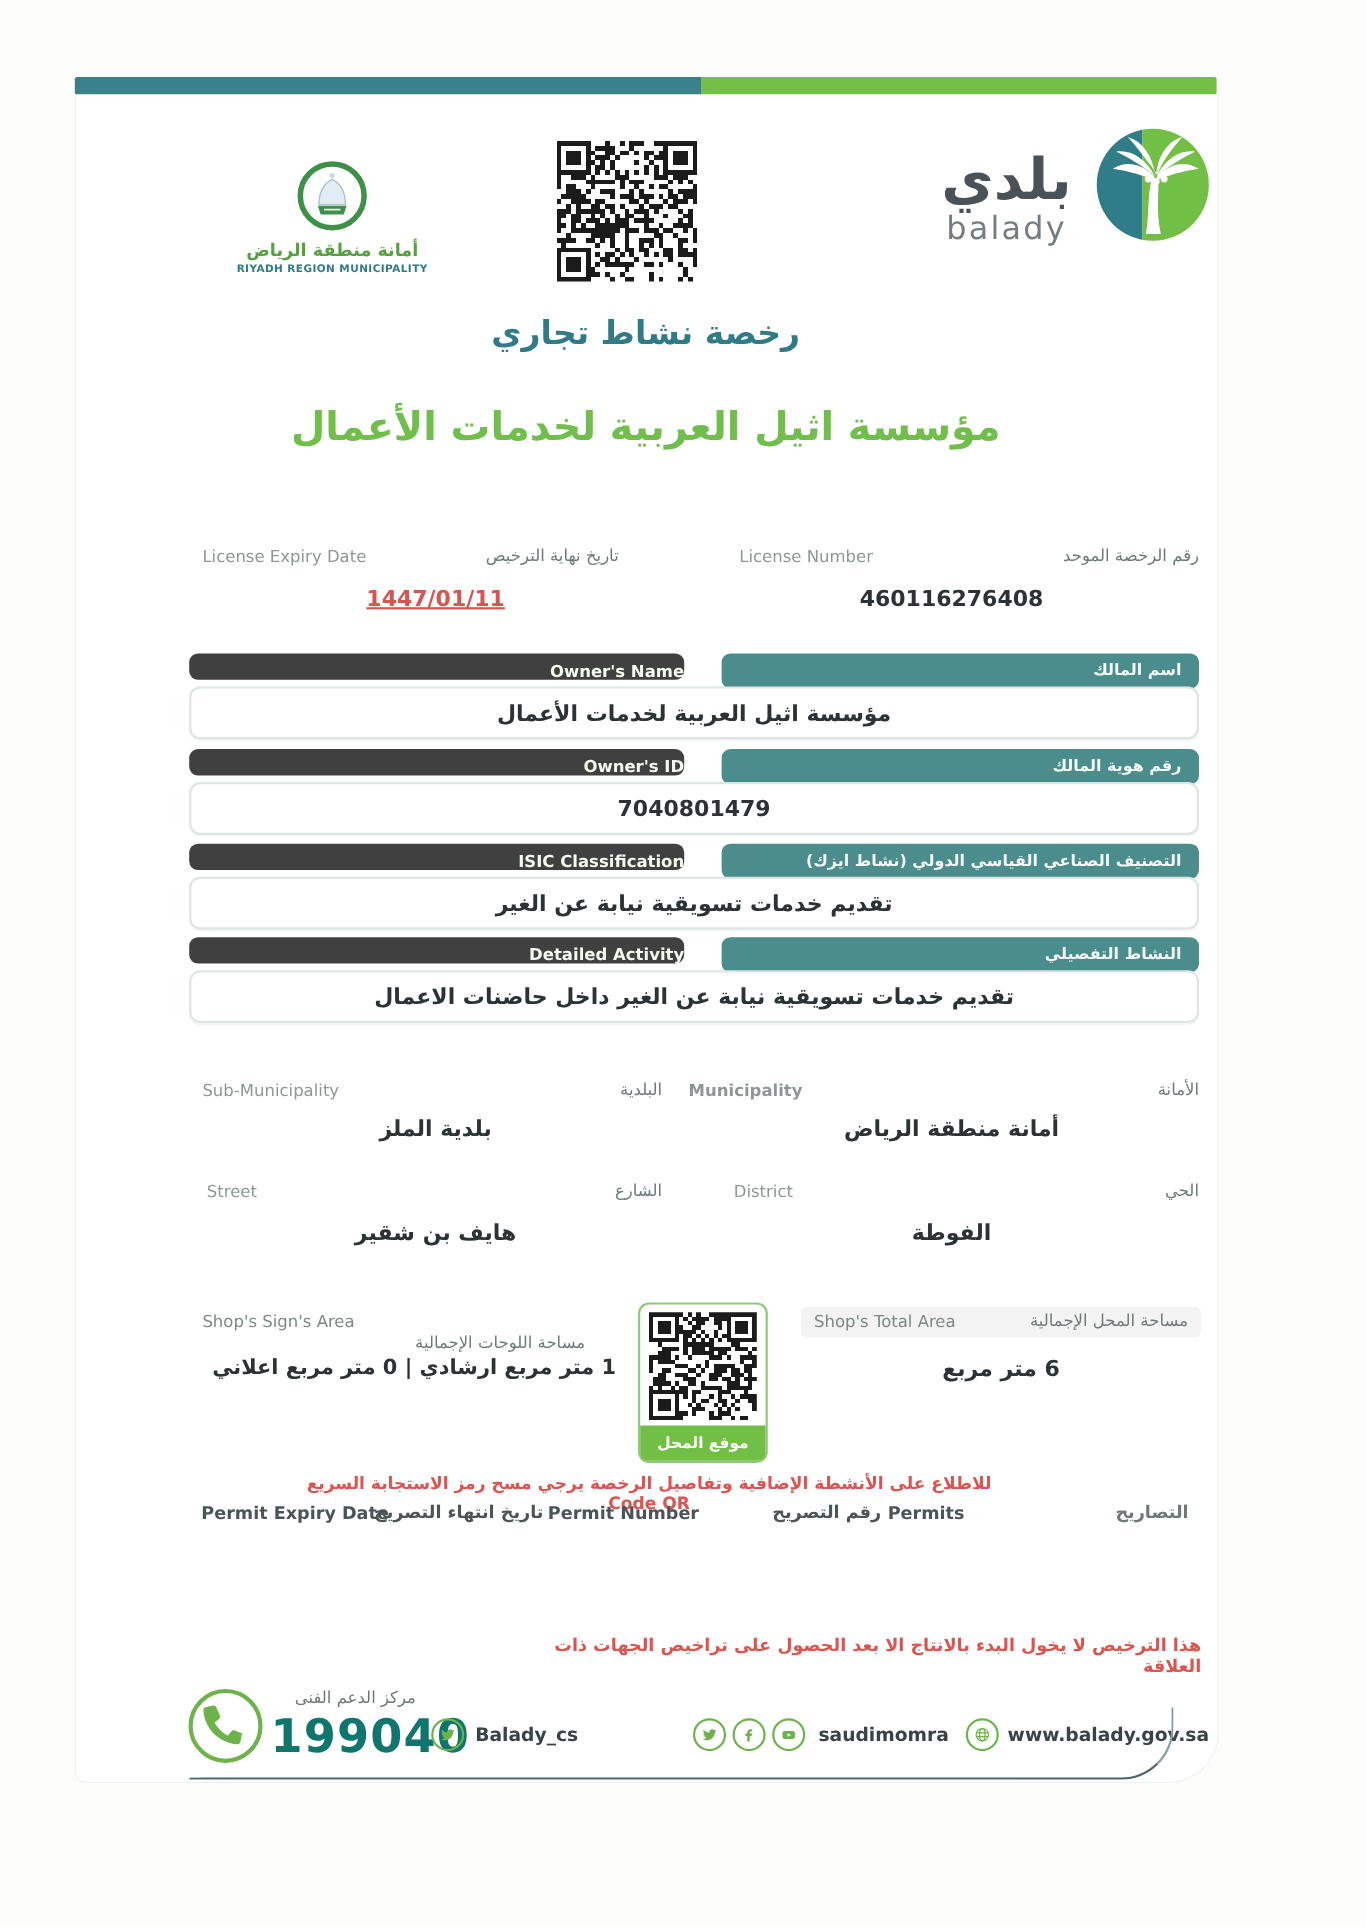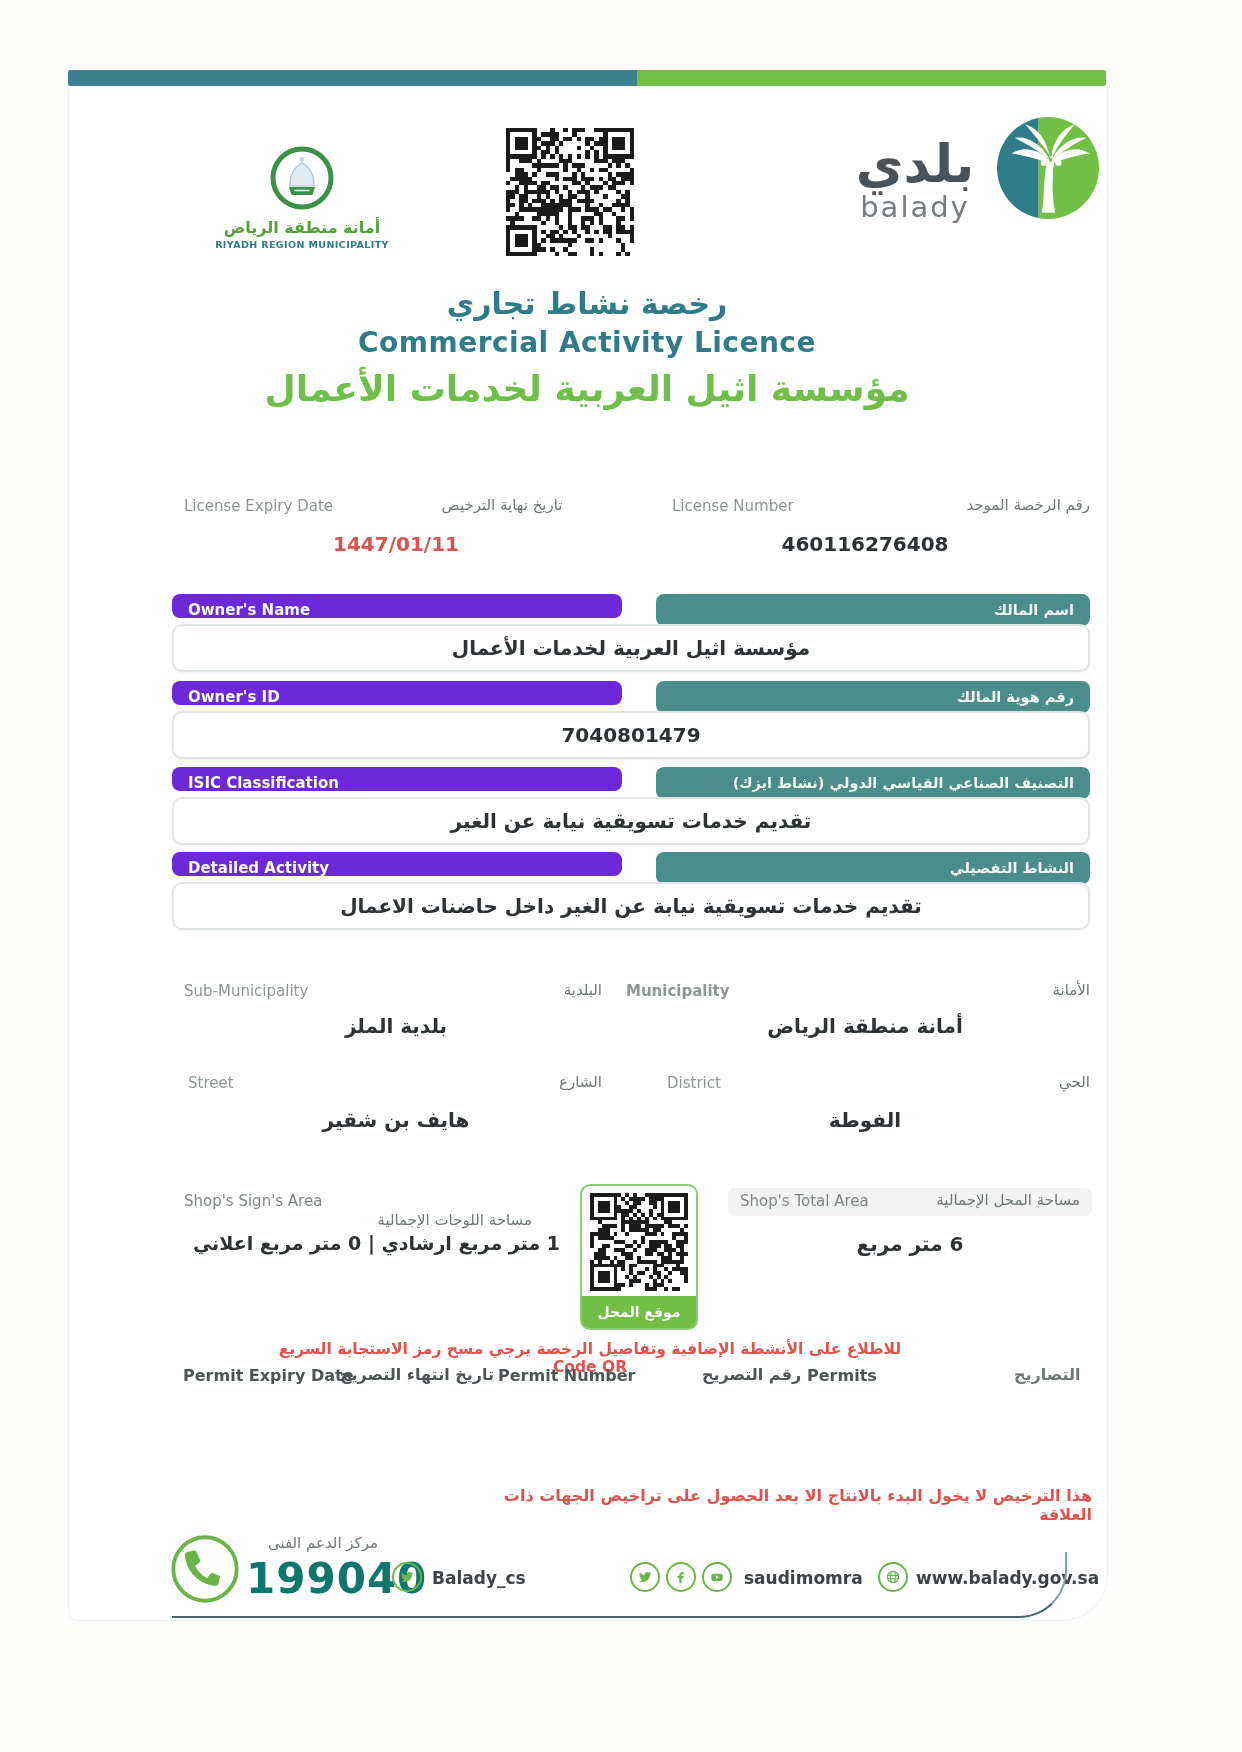--- a/index.html
+++ b/index.html
@@ -38,22 +38,22 @@
   .t-en{left:0;top:326px;width:1174px;text-align:center;font-size:28px;font-weight:700;color:#2f7c88;letter-spacing:.5px;}
   .t-org{left:0;top:368px;width:1174px;text-align:center;font-size:36px;font-weight:600;color:#6fbf4a;}
 
   
   .lab-en{font-size:15px;color:#8f9696;}
   .lab-ar{font-size:15px;color:#6e7878;}
   .val{font-size:20px;font-weight:600;color:#2d3234;}
   .red{color:#d9534f;}
 
   
-  .bar-green{background:#6d28d9;border-radius:8px;height:24px;
-             color:#f4faef;font-size:15px;font-weight:600;line-height:32px;padding-left:16px;box-sizing:border-box;}
+  .bar-green{background:#404040;border-radius:8px;height:24px;
+             color:#f4faef;font-size:15px;font-weight:600;line-height:32px;padding-left:16px;box-sizing:border-box;text-align:right;}
   .bar-teal{background:#4b8d8c;border-radius:8px;height:32px;
             color:#f2f7f6;font-size:14.5px;font-weight:600;line-height:32px;padding-right:16px;box-sizing:border-box;text-align:right;}
   .vbox{background:#fff;border:2px solid #dfe5e5;border-radius:10px;height:44px;
         box-shadow:0 1px 2px rgba(0,0,0,.05);text-align:center;line-height:44px;}
 
   .qr-loc{left:580px;top:1184px;width:118px;height:146px;background:#fff;
           border:2px solid #8fc97a;border-radius:10px;box-sizing:border-box;}
   .qr-loc .qr{position:absolute;left:8px;top:7px;width:98px;height:98px;}
   .qr-loc-label{position:absolute;left:0;bottom:0;width:100%;height:32px;background:#72bf45;
           border-radius:0 0 7px 7px;color:#fff;font-size:14px;font-weight:700;text-align:center;line-height:32px;}
@@ -541,28 +541,27 @@
           <path d="M54 42 C66 31 79 29 90 36 C76 38 63 42 53 46 Z"></path>
           <circle cx="46" cy="45" r="3"></circle>
             <circle cx="53" cy="47" r="3"></circle>
             <circle cx="60" cy="45" r="3"></circle>
         </g>
       </g>
     </svg>
   </div>
 
   <div class="abs t-ar" dir="rtl">رخصة نشاط تجاري</div>
-  <div class="abs t-en">Commercial Activity Licence</div>
   <div class="abs t-org" dir="rtl">مؤسسة اثيل العربية لخدمات الأعمال</div>
 
   <div class="abs lab-en" style="left:184px;top:497px;">License Expiry Date</div>
   <div class="abs lab-ar" dir="rtl" style="left:402px;top:496px;width:200px;text-align:center;">تاريخ نهاية الترخيص</div>
   <div class="abs lab-en" style="left:672px;top:497px;">License Number</div>
   <div class="abs lab-ar" dir="rtl" style="left:884px;top:496px;width:206px;text-align:right;">رقم الرخصة الموحد</div>
-  <div class="abs val red" style="left:172px;top:532px;width:448px;text-align:center;">1447/01/11</div>
+  <div class="abs val red" style="left:172px;top:532px;width:448px;text-align:center;text-decoration:underline;">1447/01/11</div>
   <div class="abs val" style="left:640px;top:532px;width:450px;text-align:center;">460116276408</div>
 
   <div class="abs" style="left:172px;top:594px;width:918px;">
     <div class="bar-green abs" style="left:0;top:0;width:450px;">Owner's Name</div>
     <div class="bar-teal abs" style="left:484px;top:0;width:434px;" dir="rtl">اسم المالك</div>
     <div class="vbox abs val" dir="rtl" style="left:0;top:30px;width:914px;">مؤسسة اثيل العربية لخدمات الأعمال</div>
   </div>
 
   <div class="abs" style="left:172px;top:681px;width:918px;">
     <div class="bar-green abs" style="left:0;top:0;width:450px;">Owner's ID</div>

